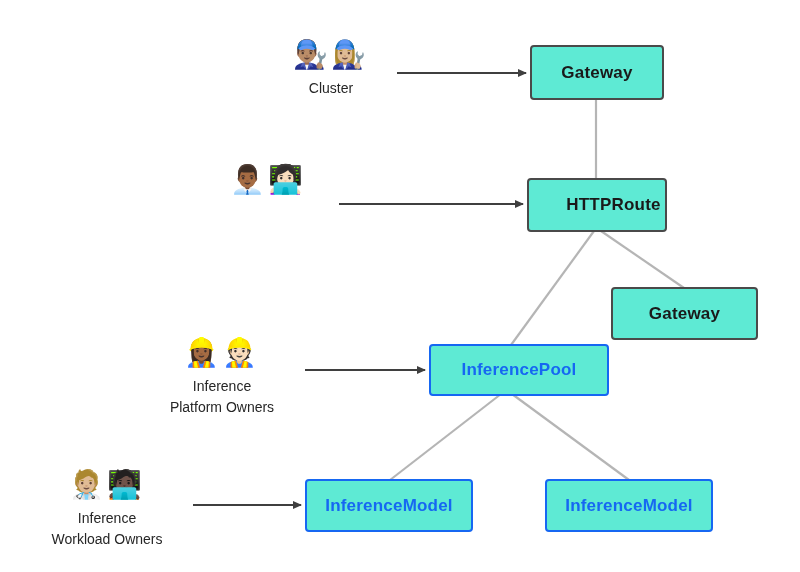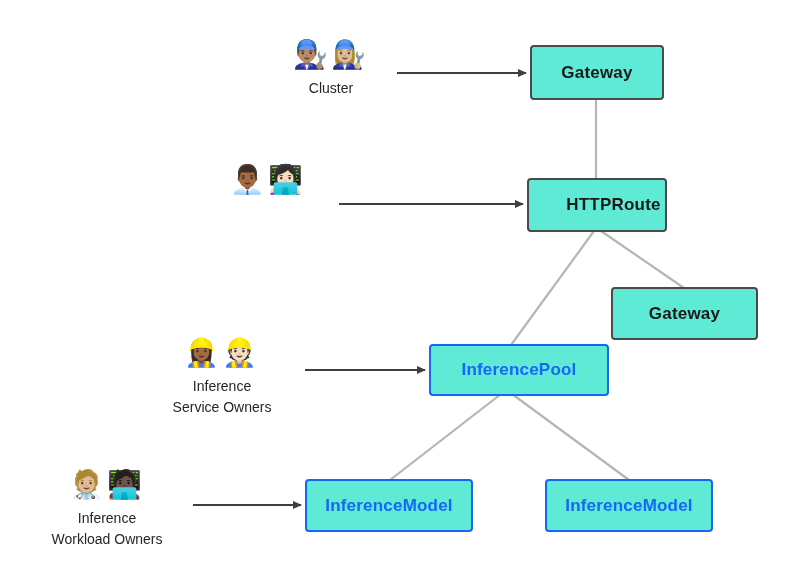--- a/index.html
+++ b/index.html
@@ -105,21 +105,21 @@
   <div class="persona" style="left:183px; top:162px;">
     <div class="emojis"><span>👨🏾‍💼</span><span>👩🏻‍💻</span></div>
     <div class="label">
     </div>
   </div>
 
   <div class="persona" style="left:137px; top:335px;">
     <div class="emojis"><span>👷🏾‍♀️</span><span>👷🏻</span></div>
     <div class="label">
       <div>Inference</div>
-      <div>Service Owners</div>
+      <div>Platform Owners</div>
     </div>
   </div>
 
   <div class="persona" style="left:22px; top:467px;">
     <div class="emojis"><span>🧑🏼‍⚕️</span><span>🧑🏿‍💻</span></div>
     <div class="label">
       <div>Inference</div>
       <div>Workload Owners</div>
     </div>
   </div>

